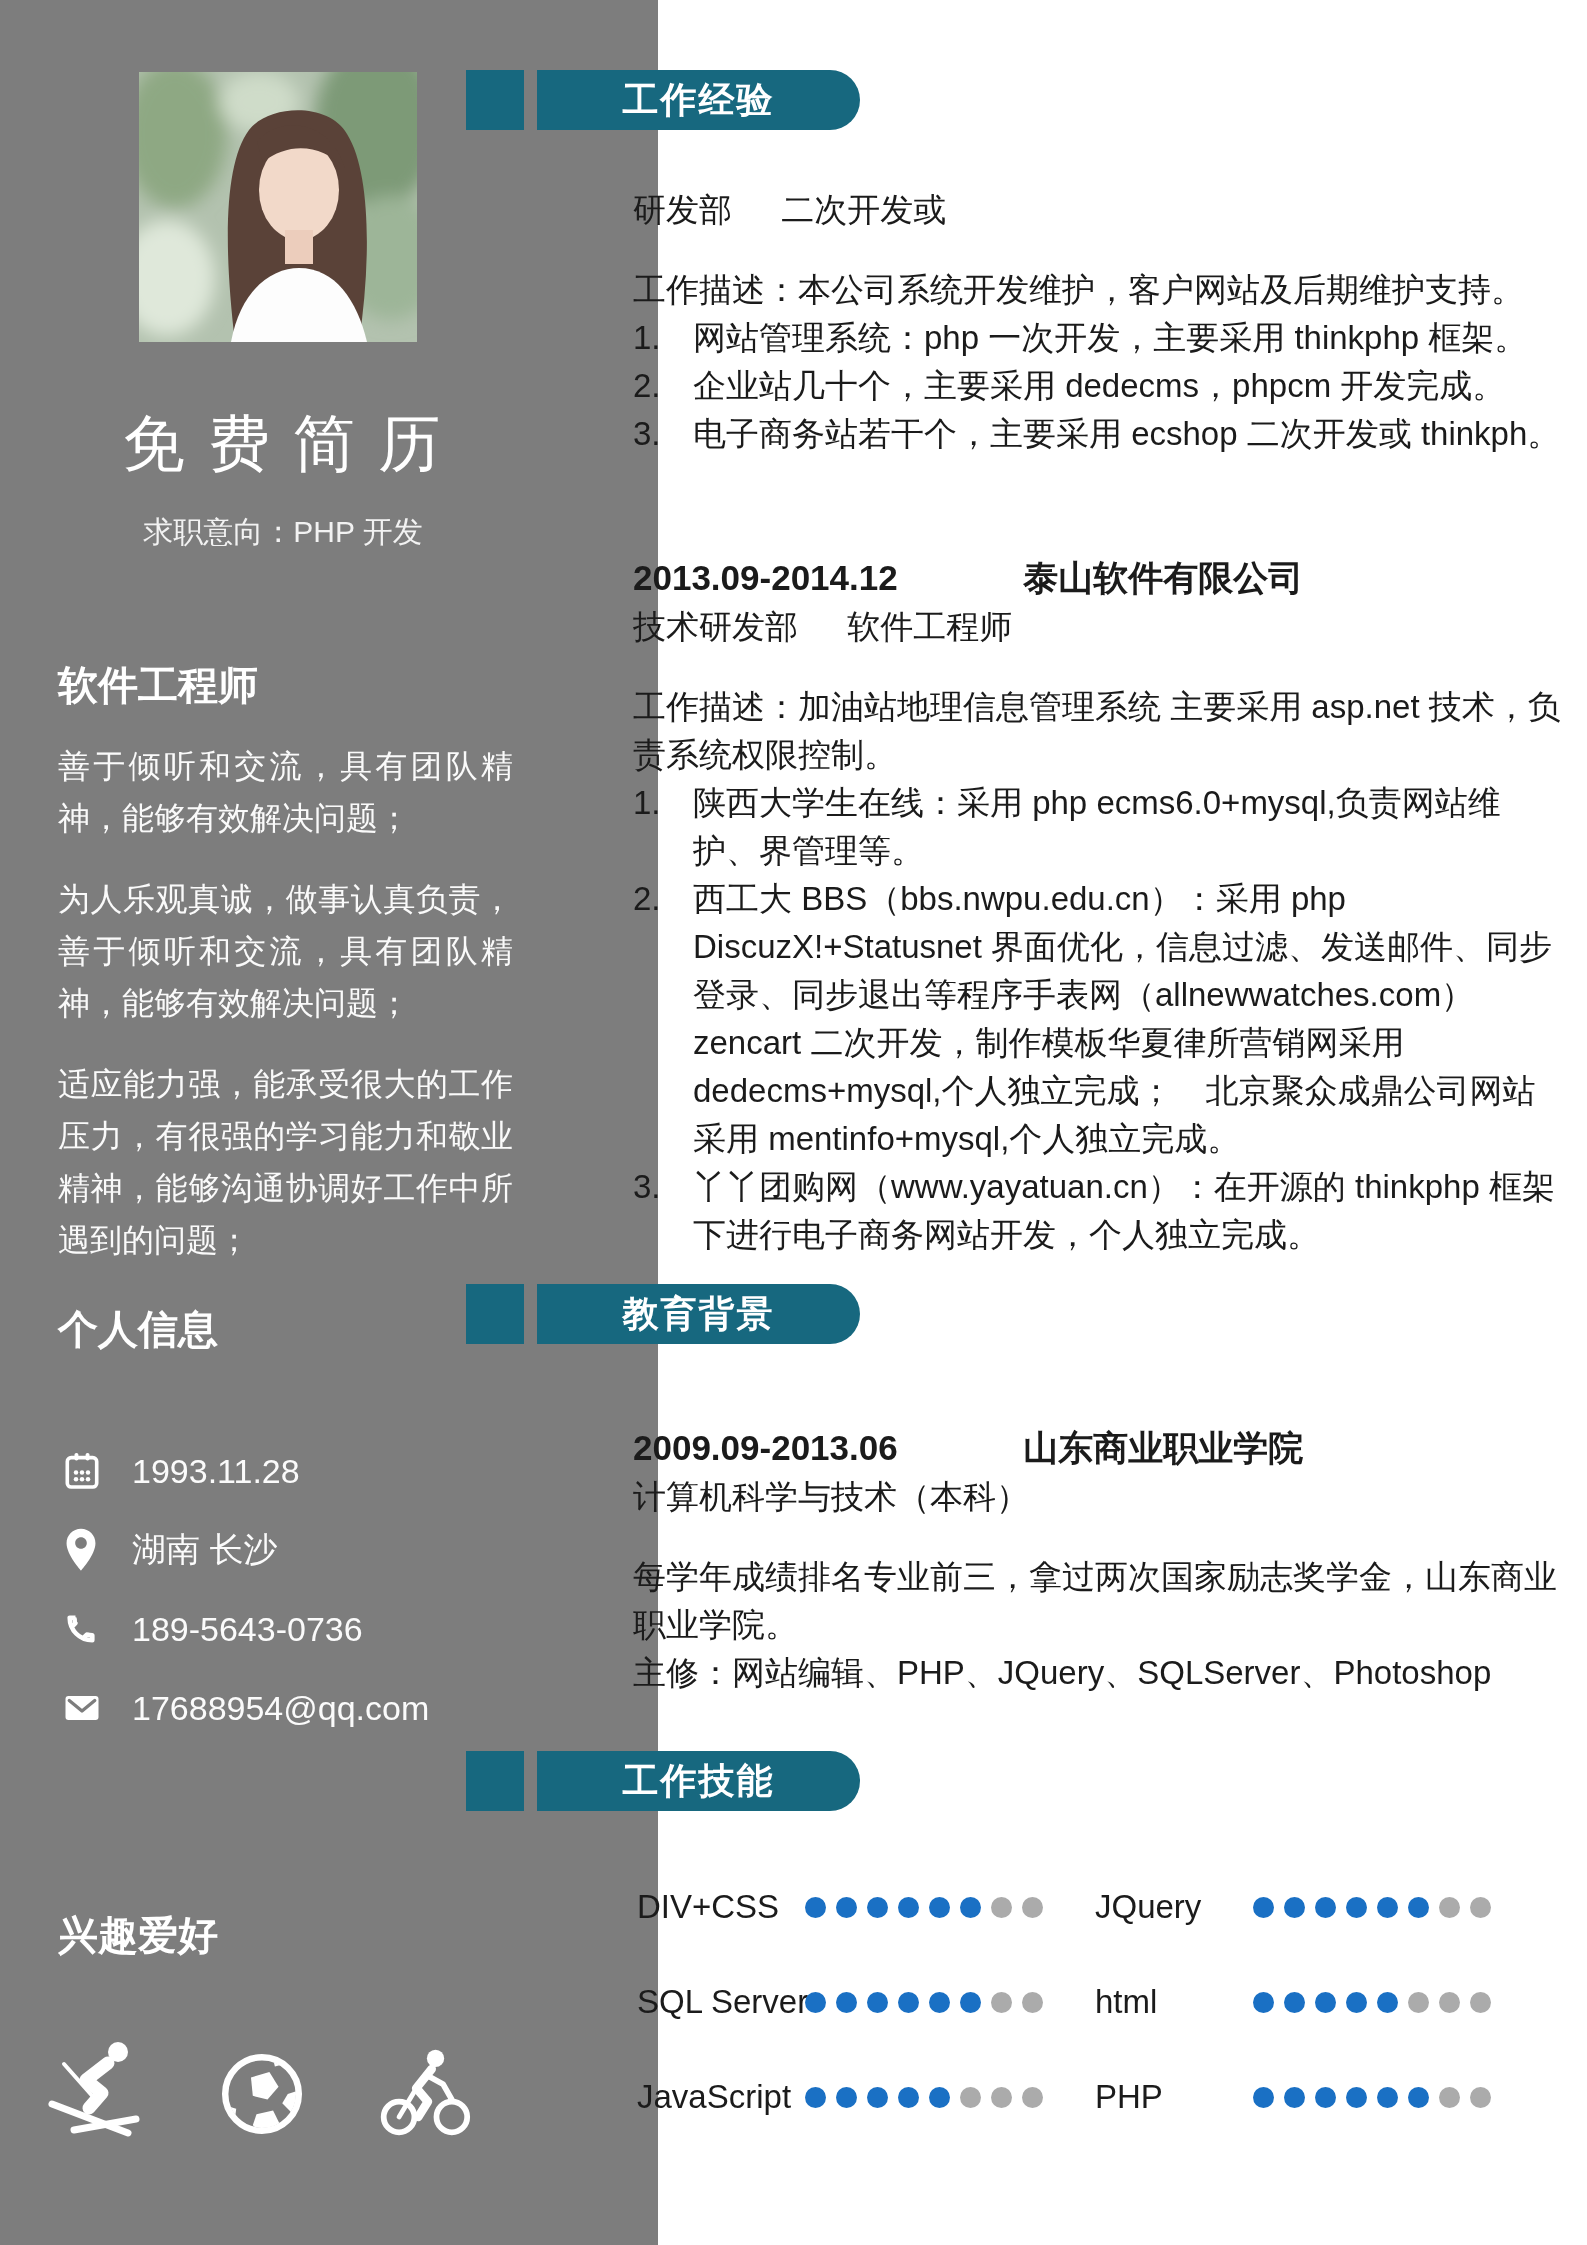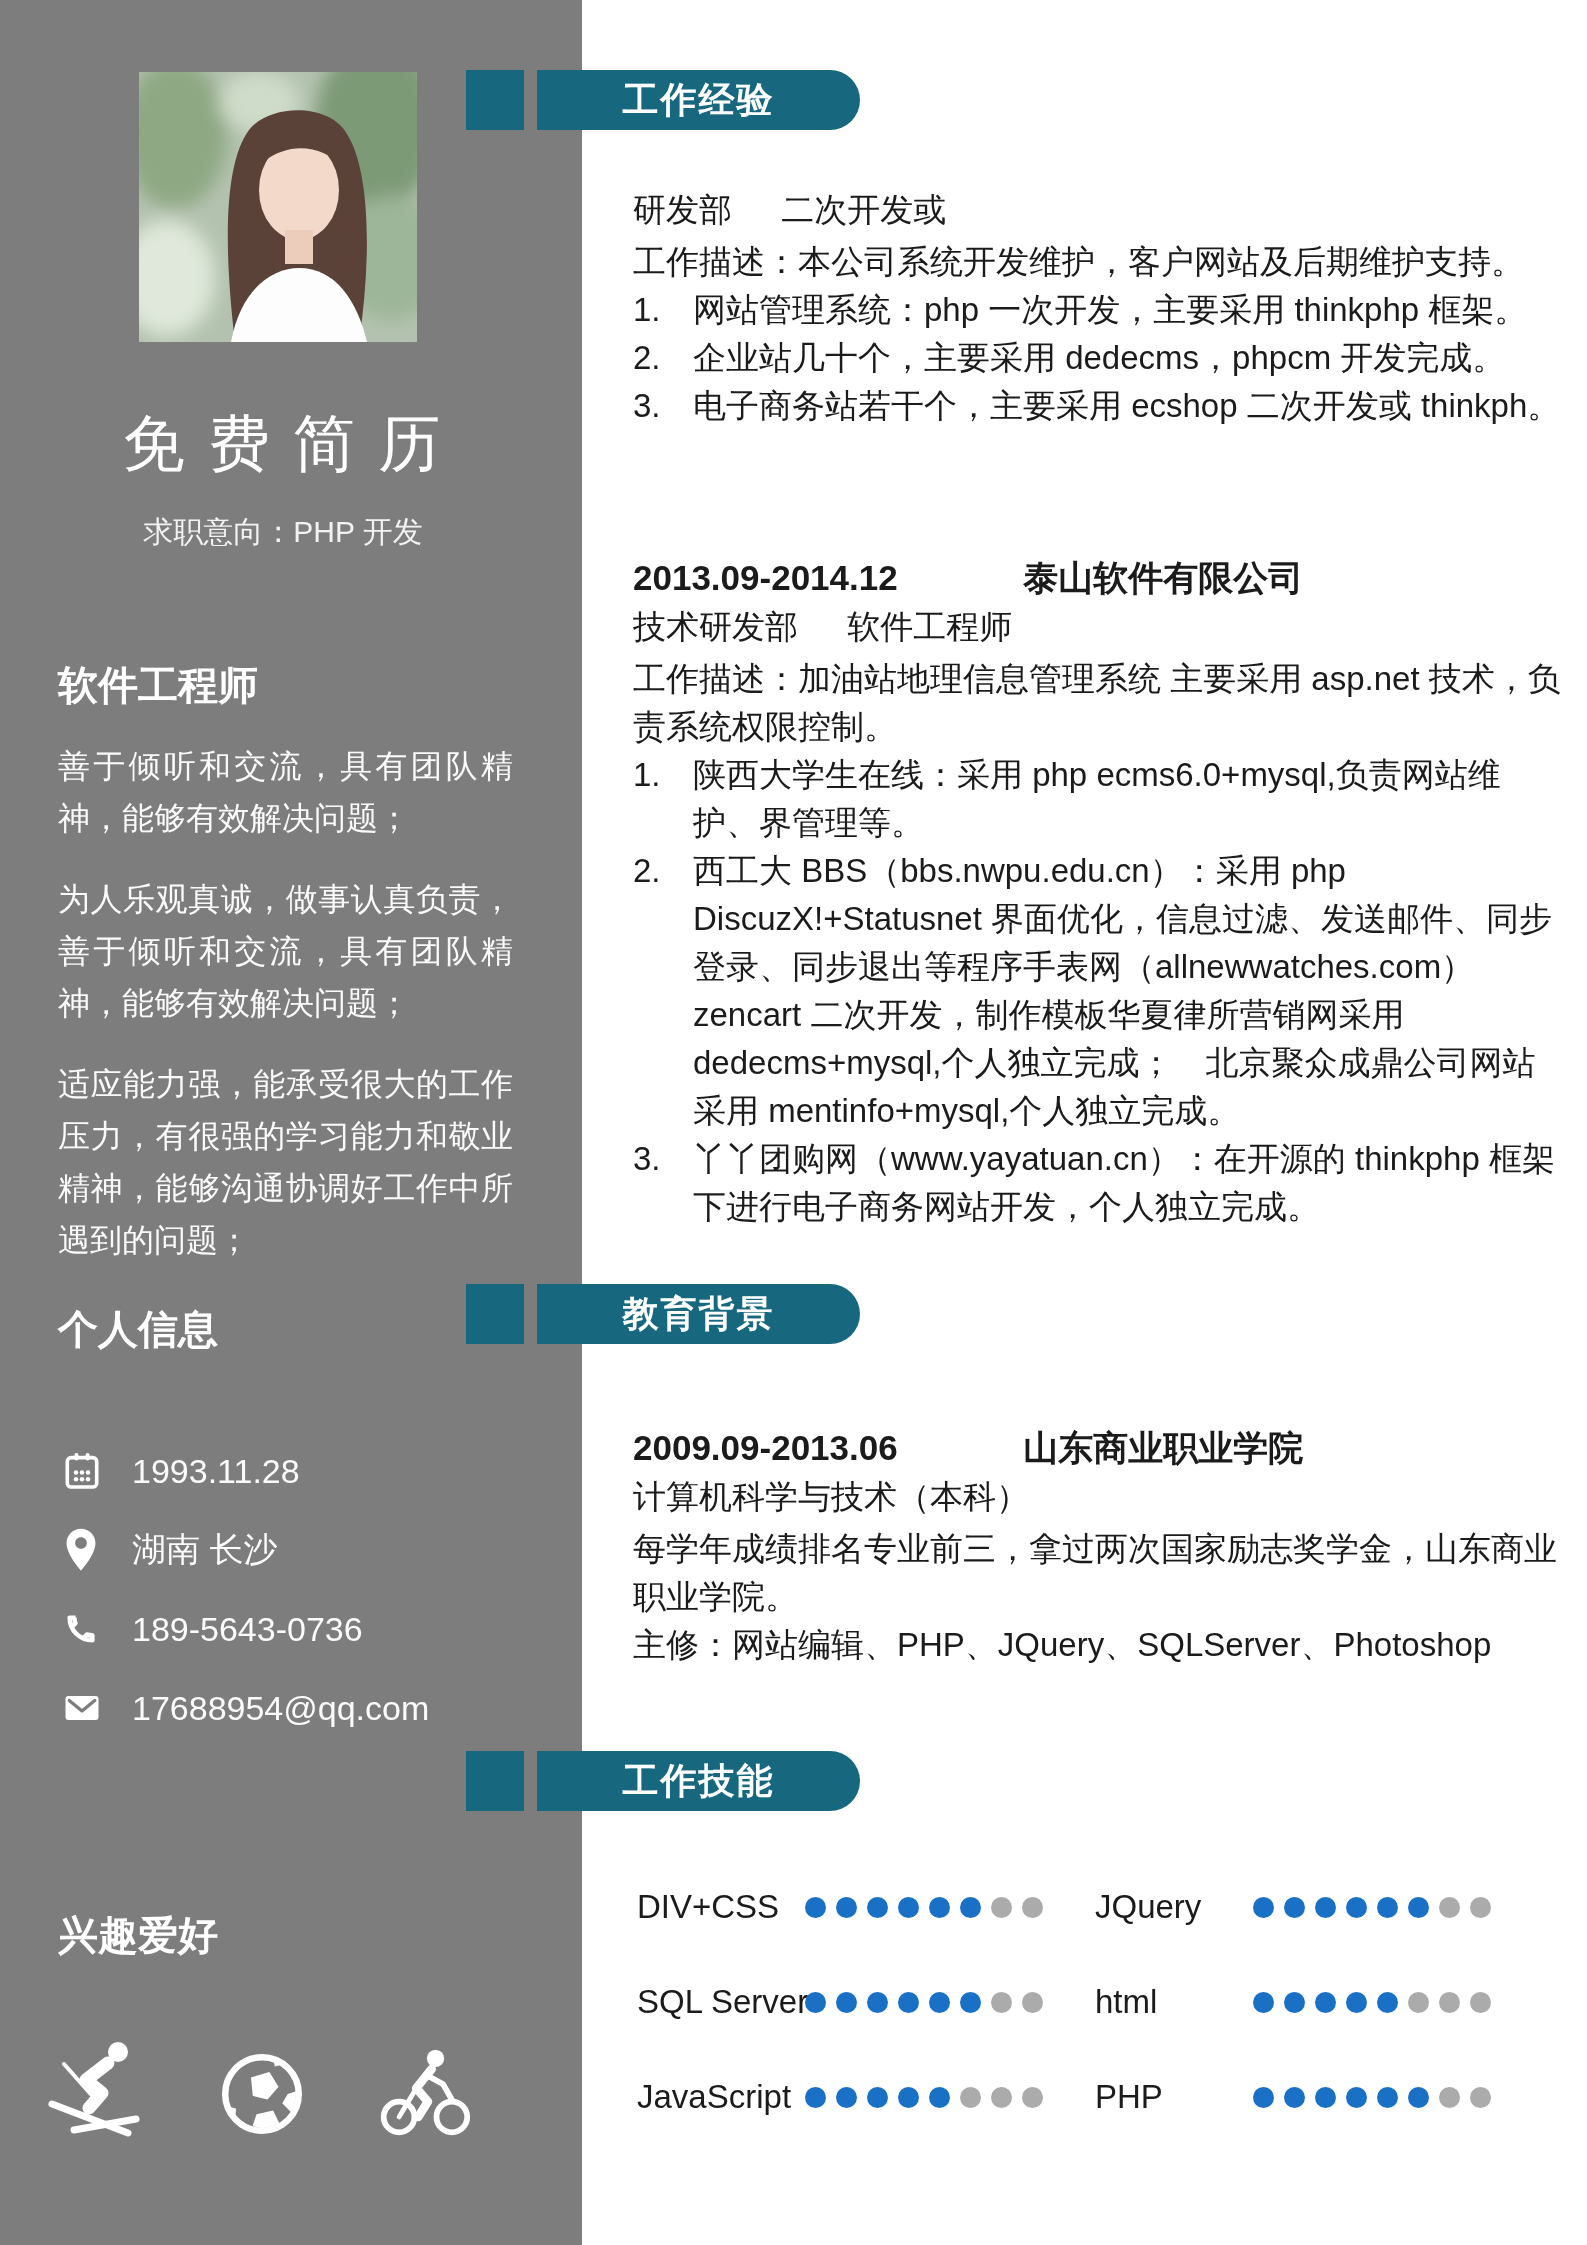--- a/index.html
+++ b/index.html
@@ -2,21 +2,21 @@
 <html><head>
 <meta charset="utf-8">
 <style>
   html,body{margin:0;padding:0;background:#e9e9e9;}
   .page{
     position:relative;width:1587px;height:2245px;background:#ffffff;
     font-family:"Liberation Sans","DejaVu Sans",sans-serif;overflow:hidden;
     margin:0 auto;color:#1b1b1b;
   }
   
-  .sidebar{position:absolute;left:0;top:0;width:582px;height:2245px;background:#7d7d7d;}
+  .sidebar{position:absolute;left:0;top:0;width:658px;height:2245px;background:#7d7d7d;}
   .photo{position:absolute;left:139px;top:72px;width:278px;height:270px;overflow:hidden;}
   .side-title{position:absolute;left:0;top:402px;width:566px;text-align:center;
     color:#ffffff;font-size:62px;letter-spacing:3px;white-space:nowrap;}
   .side-intent{position:absolute;left:0;top:512px;width:566px;text-align:center;
     color:#f2f2f2;font-size:30px;}
   .side-h{position:absolute;left:58px;color:#ffffff;font-size:40px;font-weight:bold;}
   .h-selfeval{top:658px;}
   .h-personal{top:1302px;}
   .h-hobby{top:1908px;}
   .selfeval-ps{position:absolute;left:58px;top:740px;width:455px;}
@@ -35,21 +35,21 @@
   .sec-bar span{color:#ffffff;font-size:36px;letter-spacing:2px;}
   .sh-work{top:70px;} .sh-edu{top:1284px;} .sh-skill{top:1751px;}
   
   .block{position:absolute;left:633px;width:930px;font-size:33px;line-height:48px;}
   .blk-work1{top:186px;} .blk-work2{top:554px;} .blk-edu{top:1424px;}
   .dc-row{line-height:48px;white-space:nowrap;}
   .dc-date{display:inline-block;min-width:381px;font-weight:bold;font-size:35px;}
   .dc-co{font-weight:bold;font-size:35px;}
   .role-row{line-height:48px;}
   .role-dept{margin-right:40px;}
-  .desc{margin-top:4px;}
+  .desc{margin-top:32px;}
   .num-item{display:flex;}
   .num{width:60px;flex:none;}
   .itx{flex:1;}
   
   .skills{position:absolute;left:637px;top:1882px;width:926px;}
   .skill-row{display:flex;align-items:center;height:50px;margin-bottom:45px;}
   .sk-label{font-size:33px;white-space:nowrap;}
   .sk-l1{width:168px;flex:none;}
   .sk-d1{width:290px;flex:none;}
   .sk-l2{width:158px;flex:none;}

